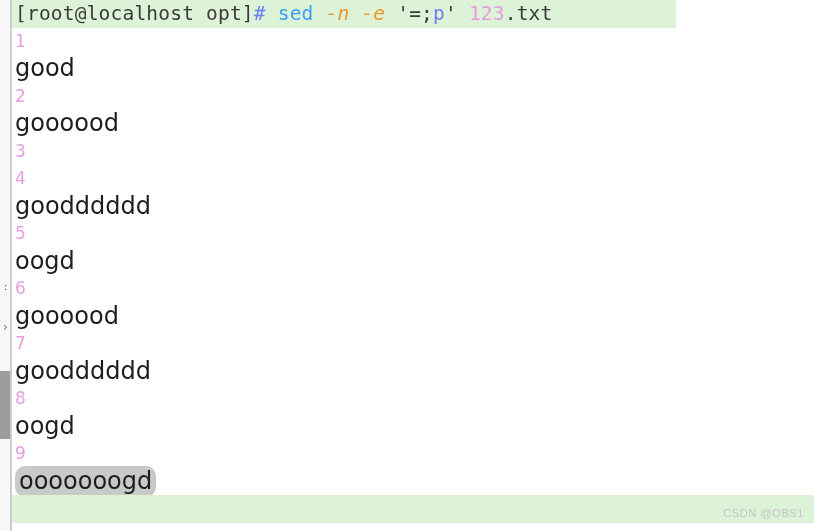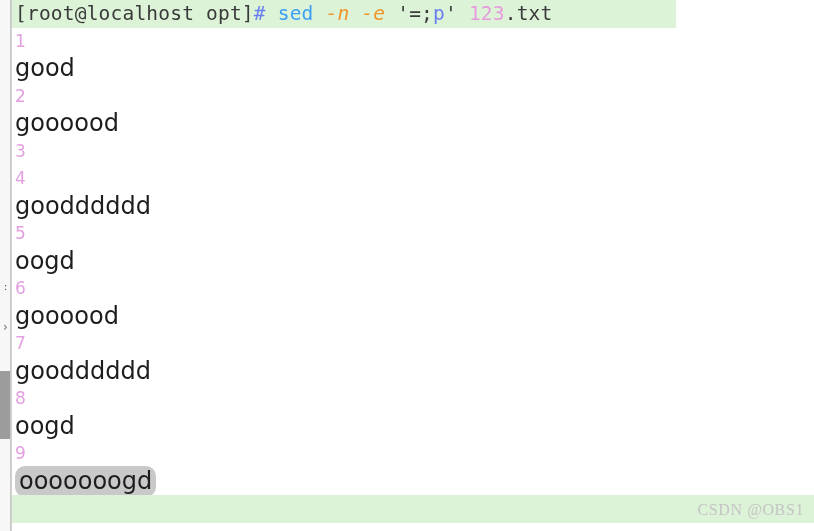--- a/index.html
+++ b/index.html
@@ -126,22 +126,22 @@
     color: #3a3a3a;
     height: 27.5px;
     overflow: hidden;
   }
 
   
   .watermark {
     position: absolute;
     right: 10px;
     bottom: 12px;
-    font-family: Liberation Serif, serif;
-    font-size: 16px;
+    font-family: Liberation Sans, sans-serif;
+    font-size: 11px;
     color: #c4c4c4;
     letter-spacing: 0.6px;
     z-index: 20;
     user-select: none;
   }
 </style>
 </head>
 <body>
 
 <div id="terminal">

